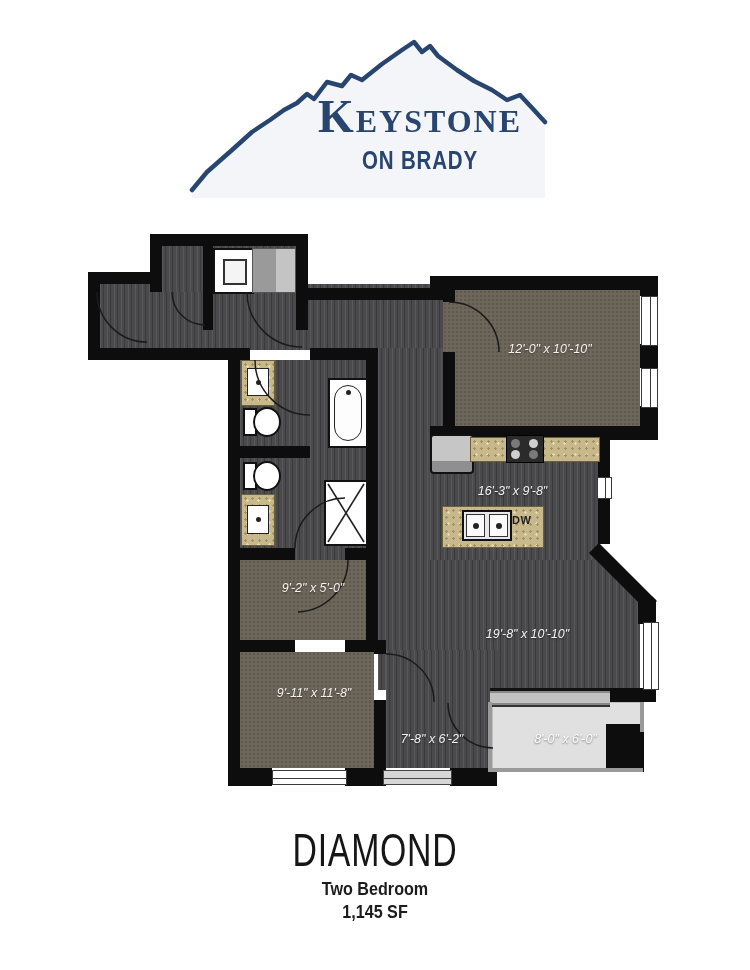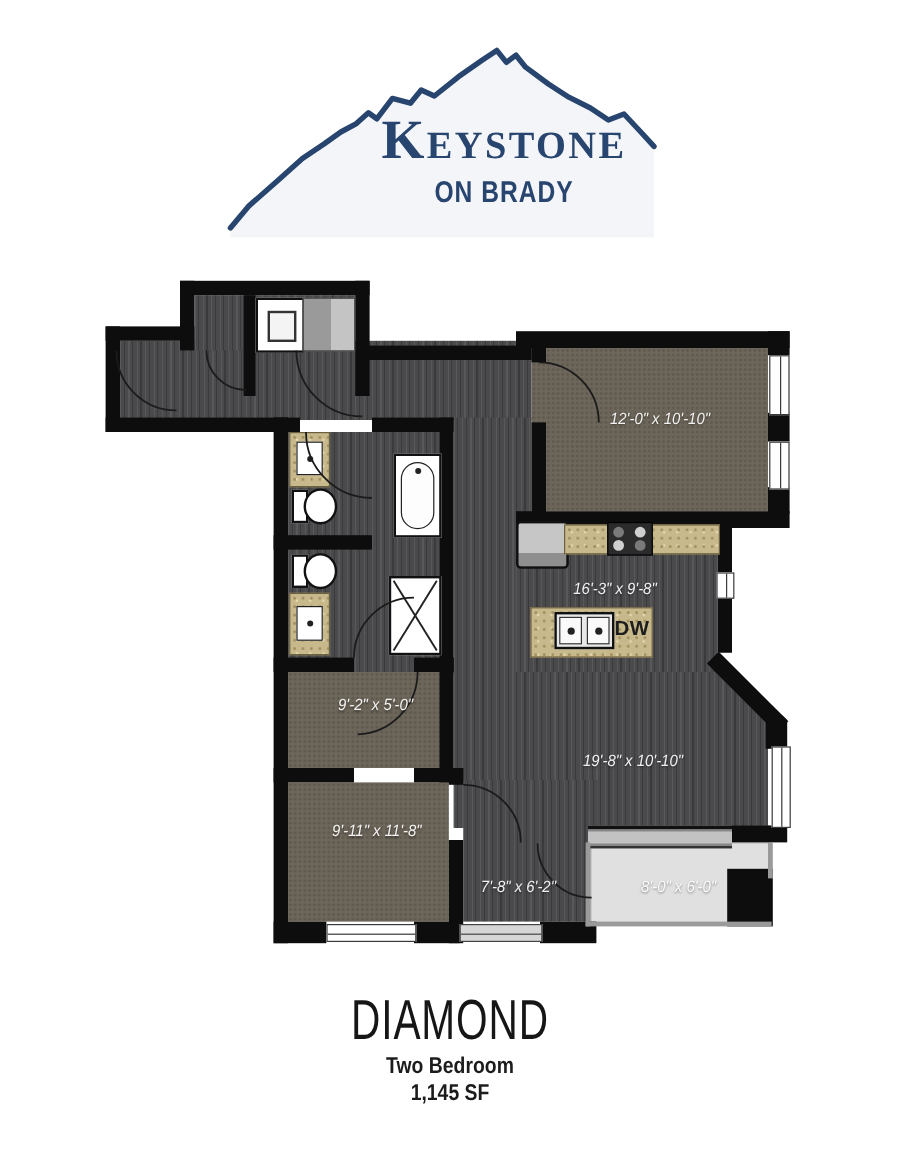--- a/index.html
+++ b/index.html
@@ -44,21 +44,21 @@
   .washer{position:absolute;background:#fff;border:2px solid #111;}
   .washer-inner{position:absolute;left:8px;top:9px;width:20px;height:22px;border:2px solid #333;background:#f4f4f4;}
   .dryer{position:absolute;background:linear-gradient(90deg,#9a9a9a 55%,#c4c4c4 55%);border:1px solid #555;}
   .isl-sink{position:absolute;background:#e8e8e8;border:2px solid #111;display:flex;}
   .isl-cell{flex:1;position:relative;border:1.5px solid #333;margin:2px;background:#fafafa;}
   .isl-cell::after{content:"";position:absolute;left:50%;top:50%;width:6px;height:6px;margin:-3px;border-radius:50%;background:#222;}
   
   .dim{position:absolute;color:rgba(255,255,255,.93);font-style:italic;font-size:13.5px;
     text-align:center;white-space:nowrap;transform:scaleX(.92);
     text-shadow:0 1px 2px rgba(0,0,0,.45);}
-  .dw-label{position:absolute;color:#1e1e1e;font-weight:bold;font-size:17px;letter-spacing:.5px;}
+  .dw-label{position:absolute;color:#1e1e1e;font-weight:bold;font-size:11px;letter-spacing:.5px;}
   .footer-name{position:absolute;left:0;top:822px;width:750px;text-align:center;
     font-size:47px;color:#161616;transform:scaleX(.72);letter-spacing:1px;}
   .footer-line{position:absolute;left:0;width:750px;text-align:center;font-weight:bold;
     font-size:19px;color:#1c1c1c;transform:scaleX(.85);}
 </style>
 </head>
 <body>
 
 <div class="stage">
 

